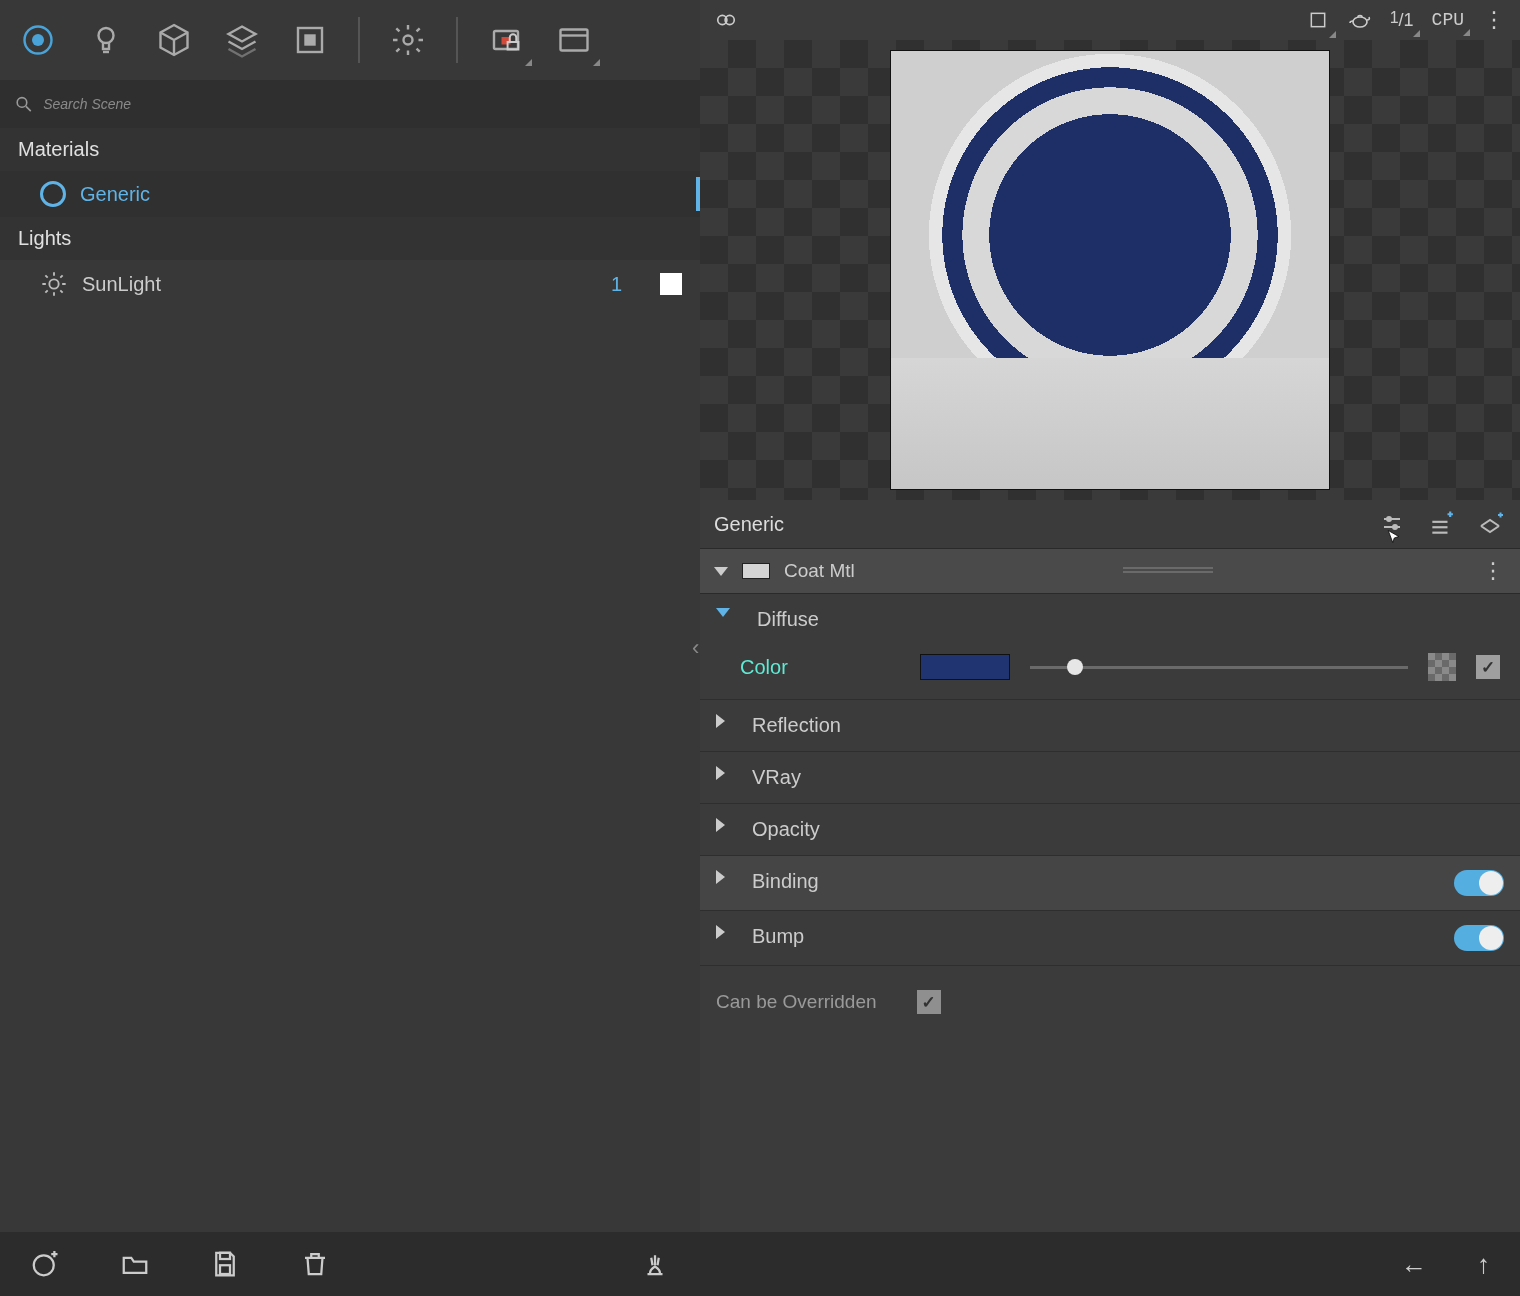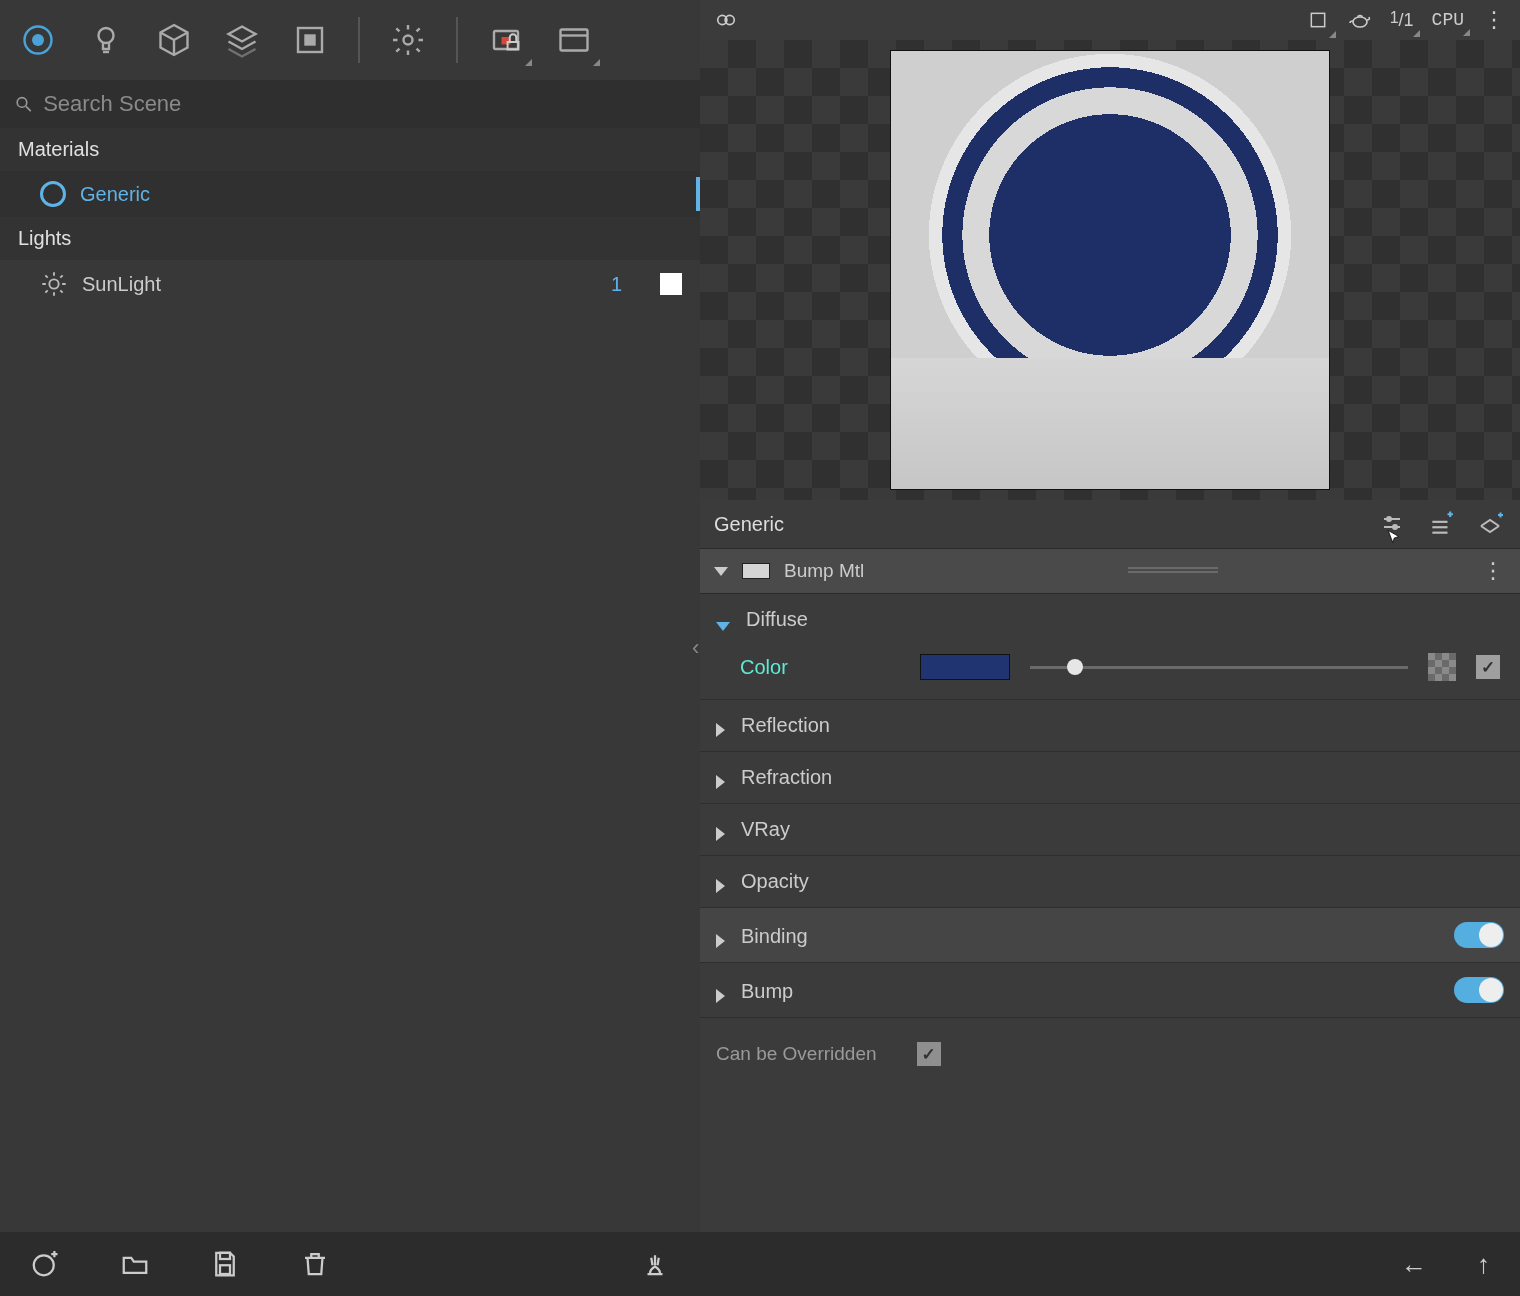--- a/index.html
+++ b/index.html
@@ -40,21 +40,21 @@
   .search-bar {
     background:#2f2f2f;
     height:48px;
     display:flex; align-items:center;
     padding:0 14px;
     gap:10px;
     color:#9a9a9a;
   }
   .search-bar input {
     background:transparent; border:none; outline:none;
-    color:#cccccc; font-size:22px; width:100%;
+    color:#cccccc; font-style:italic; font-size:14px; width:100%;
   }
   .search-bar input::placeholder { color:#8a8a8a; }
   .category-header {
     background:#333333;
     padding:10px 18px;
     color:#e0e0e0;
     font-size:20px;
   }
   .scene-list { flex:1; overflow:auto; }
   .list-item {
@@ -162,21 +162,21 @@
   .mat-swatch { width:28px; height:16px; background:#d5d5d5; border:1px solid #222;}
   .mat-type-row .name { font-size:19px; flex:0 0 auto; }
   .grip { flex:1; display:flex; justify-content:center;}
   .grip-lines { width:90px; height:8px; background:repeating-linear-gradient(#6a6a6a,#6a6a6a 2px,transparent 2px,transparent 4px);}
   .dots3 { font-size:22px; letter-spacing:2px; cursor:pointer; color:#cccccc;}
   .props { background:#3b3b3b; }
   .prop-section {
     border-bottom:1px solid #2e2e2e;
   }
   .prop-head {
-    display:flex; align-items:flex-end; gap:16px;
+    display:flex; align-items:flex-start; gap:27px;
     padding:14px 16px; font-size:20px; cursor:pointer;
   }
   .prop-head .tog { margin-left:auto; }
   .prop-body { padding:8px 20px 18px 40px; display:flex; align-items:center; gap:20px;}
   .prop-label { width:160px; color:#5eead4; font-size:20px;}
   .color-swatch { width:90px; height:26px; background:#1f3470; border:1px solid #111; cursor:pointer;}
   .slider {
     flex:1; height:24px; display:flex; align-items:center; position:relative;
   }
   .slider-track { height:3px; background:#6a6a6a; width:100%; position:relative;}
@@ -413,21 +413,21 @@
               <path d="M3 14l9 6 9-6M3 14l9-6 9 6"></path>
               <path d="M20 3h5M22.5 .5v5" stroke="#5fb3e6"></path>
             </svg>
         </div>
       </div>
     </div>
 
     <div class="mat-type-row">
       <div class="tri"></div>
       <div class="mat-swatch"></div>
-      <div class="name">Bump Mtl</div>
+      <div class="name">Coat Mtl</div>
       <div class="grip">
           <div class="grip-lines"></div>
         </div>
       <div class="dots3">⋮</div>
     </div>
 
     <div class="props">
 
       <div class="prop-section">
         <div class="prop-head">
@@ -446,26 +446,20 @@
         </div>
       </div>
 
       <div class="prop-section">
         <div class="prop-head">
           <div class="tri right"></div>
           <span>Reflection</span>
         </div>
       </div>
 
-      <div class="prop-section">
-        <div class="prop-head">
-          <div class="tri right"></div>
-          <span>Refraction</span>
-        </div>
-      </div>
 
       <div class="prop-section">
         <div class="prop-head">
           <div class="tri right"></div>
           <span>VRay</span>
         </div>
       </div>
 
       <div class="prop-section">
         <div class="prop-head">

